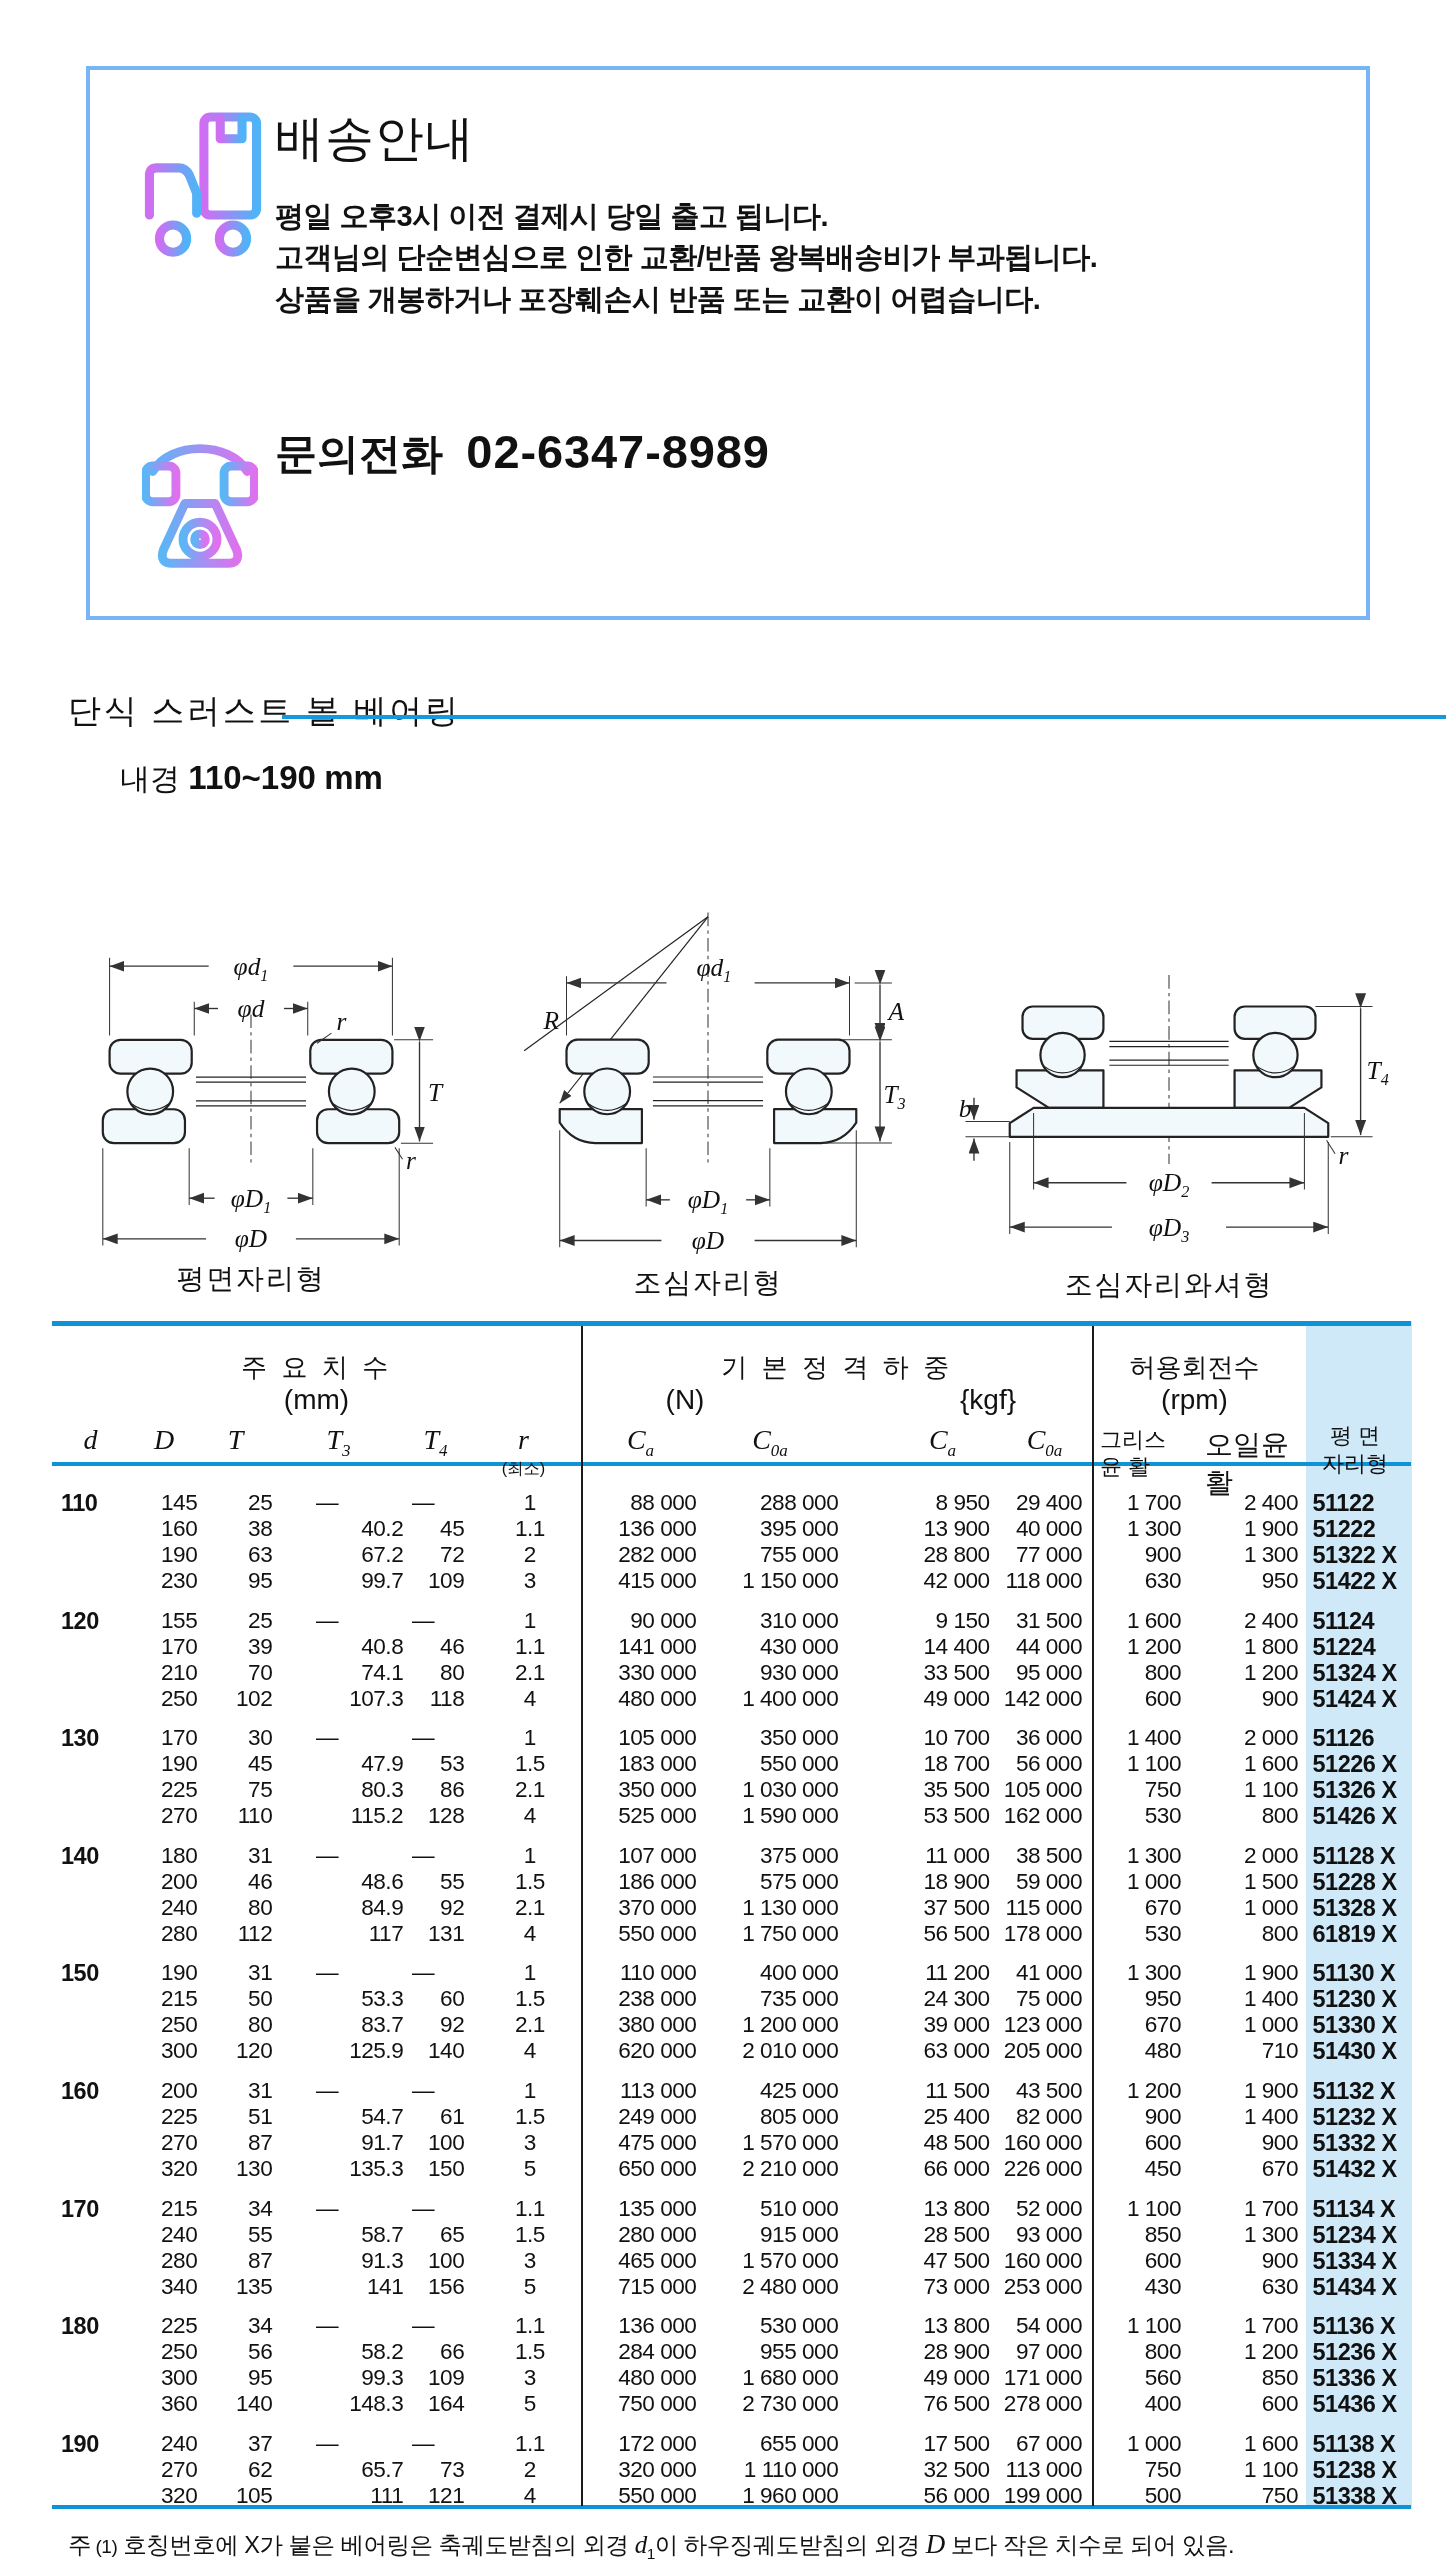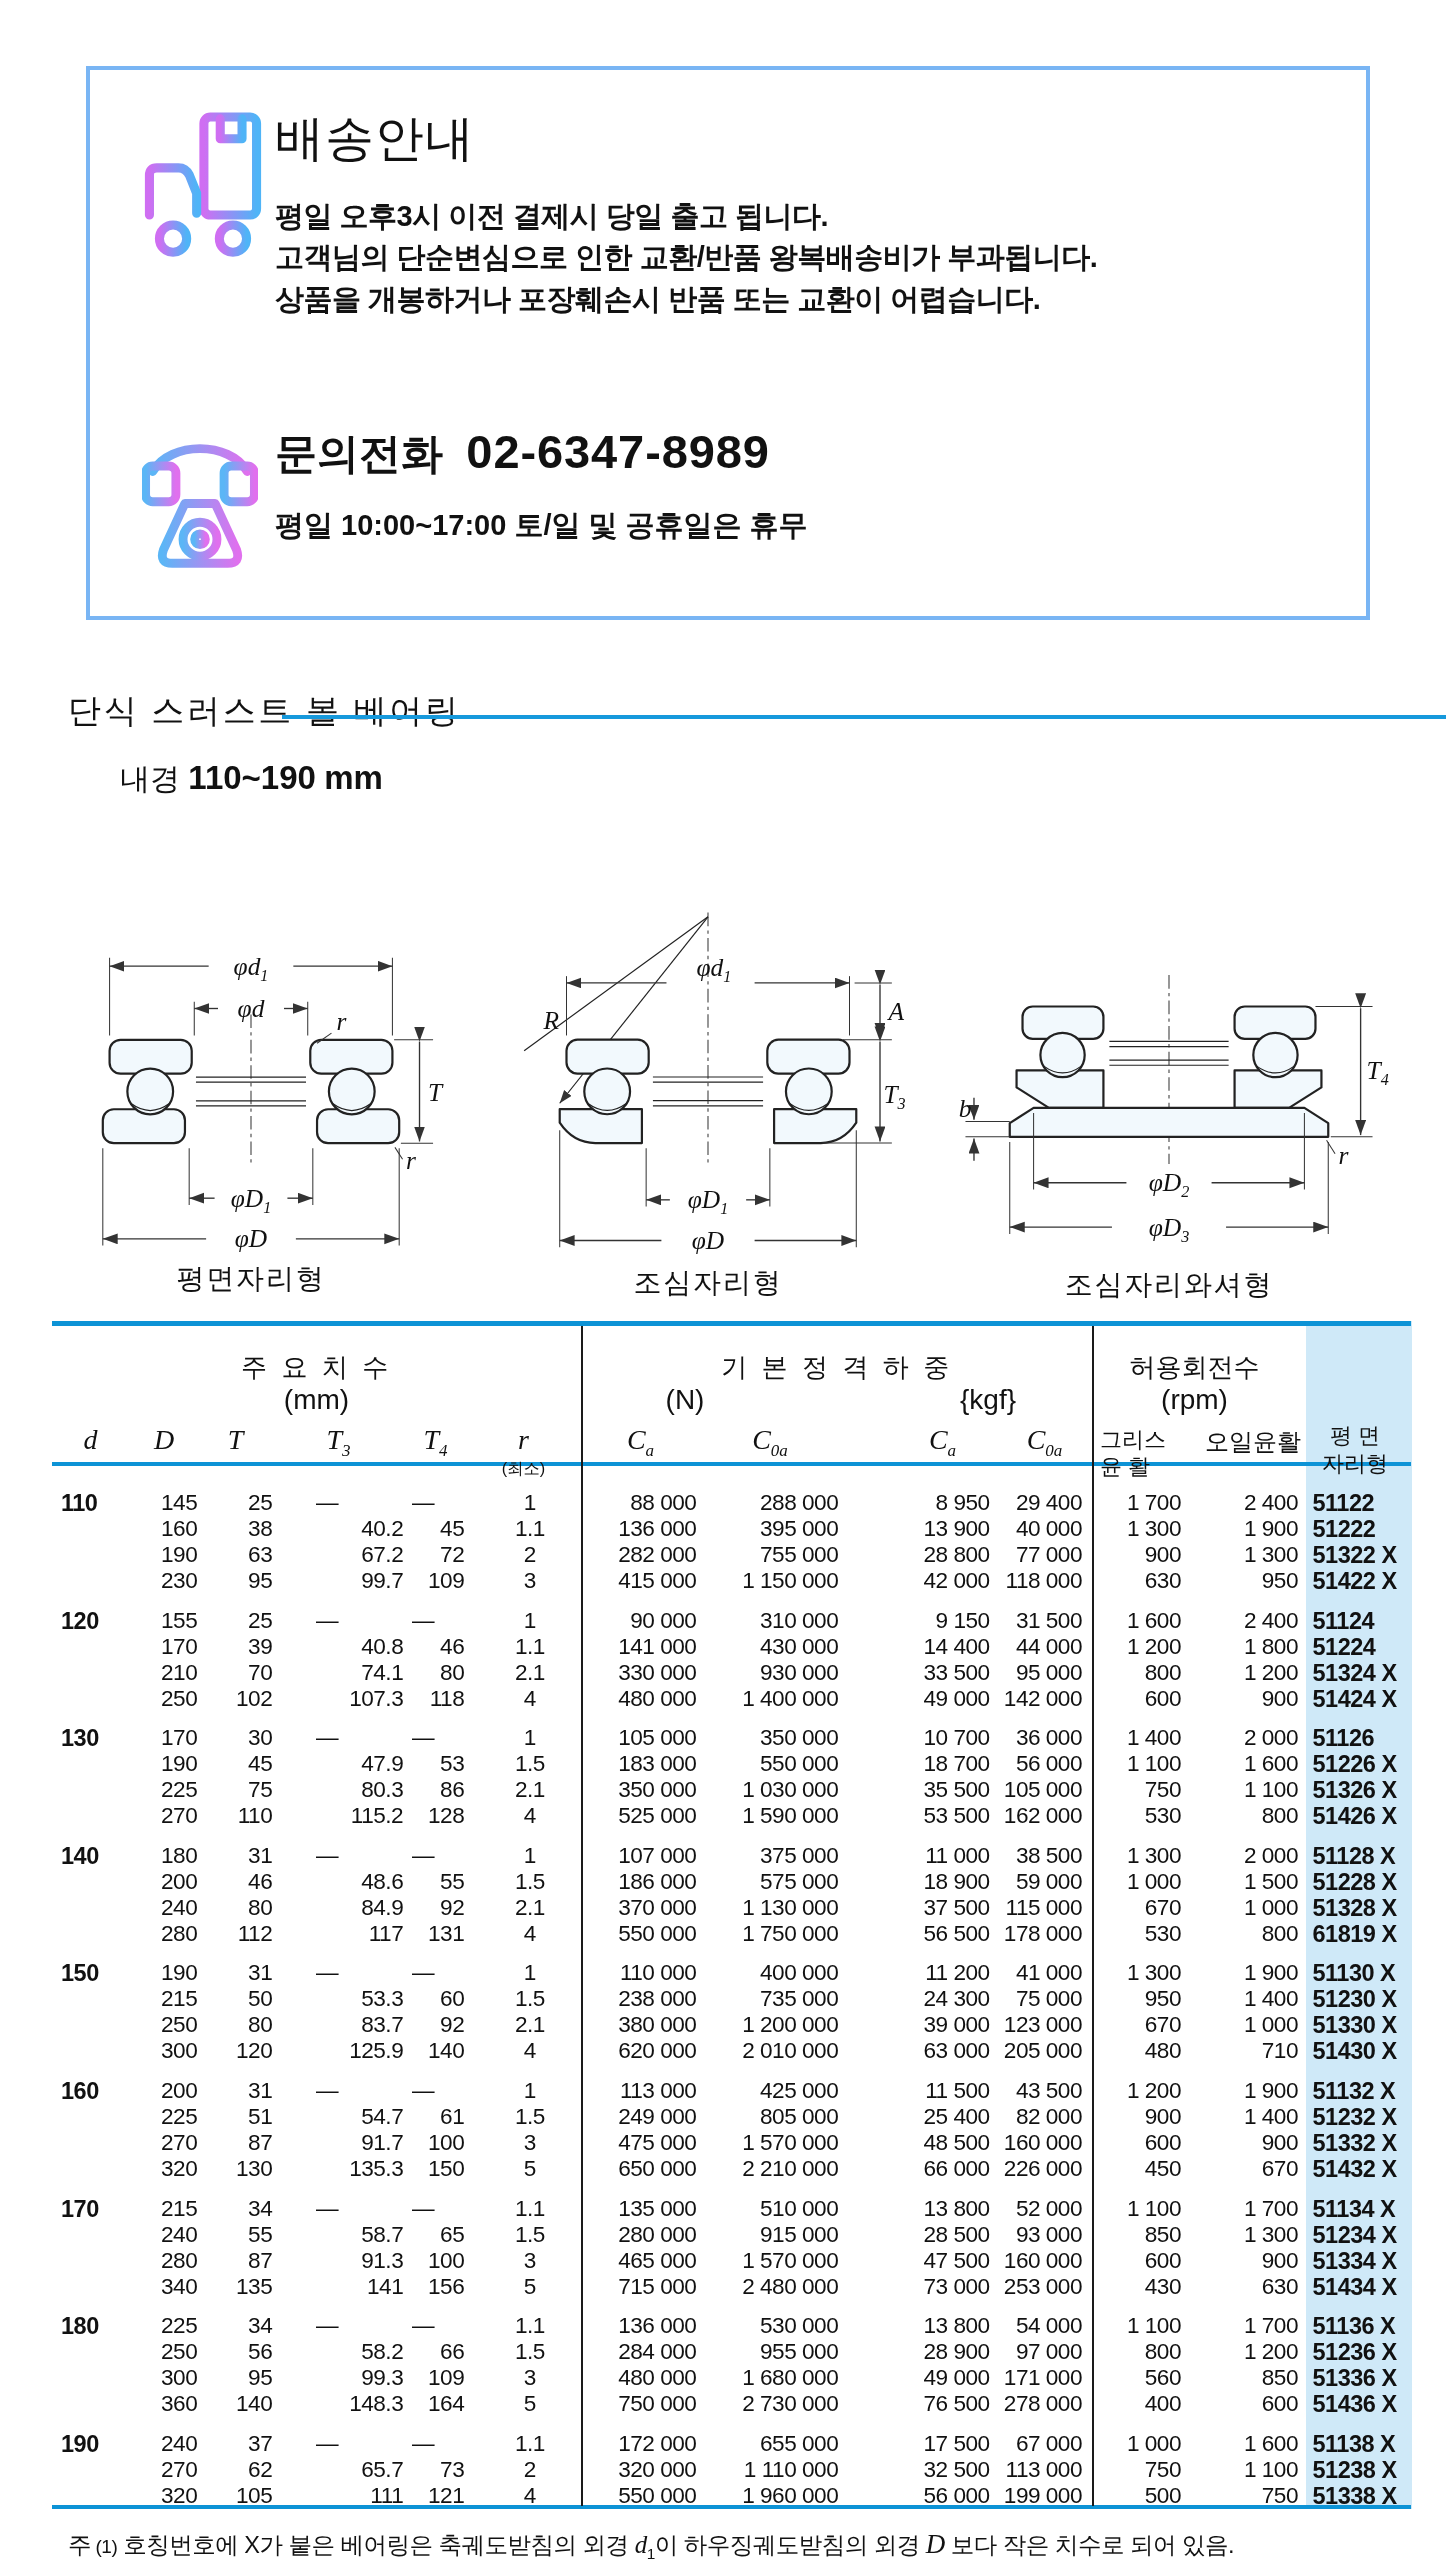--- a/index.html
+++ b/index.html
@@ -109,21 +109,20 @@
         <rect x="92" y="38" width="34" height="40" rx="8"></rect>
         <path d="M48,80 L82,80 L106,132 Q111,147 96,147 H34 Q19,147 24,132 Z"></path>
         <circle cx="65" cy="120" r="19"></circle>
         <circle cx="65" cy="120" r="6"></circle>
       </g>
     </svg>
   </div>
   <div class="ib-phone">
     <span>문의전화</span>&nbsp;&nbsp;<span class="num">02-6347-8989</span>
   </div>
-  <div class="ib-hours">평일 10:00~17:00 토/일 및 공휴일은 휴무</div>
 </div>
 
 <div class="sec-title">단식 스러스트 볼 베어링</div>
 <div class="sec-rule"></div>
 <div class="sec-sub">
   <span>내경</span>
   <b>110~190</b>
   <b>mm</b>
 </div>
 
@@ -299,21 +298,21 @@
     <div class="th symh" style="left:414px;width:115px;"><span>r</span></div>
     <div class="th kr" style="left:414px;width:115px;top:121px;font-size:16.3px;">(최소)</div>
     <div class="th symh" style="left:529px;width:119px;"><span>C</span><sub>a</sub></div>
     <div class="th symh" style="left:648px;width:140px;"><span>C</span><sub>0a</sub></div>
     <div class="th symh" style="left:813px;width:155px;"><span>C</span><sub>a</sub></div>
     <div class="th symh" style="left:944px;width:97px;"><span>C</span><sub>0a</sub></div>
     <div class="th kr" style="left:1048px;width:101px;top:89px;font-size:22px;line-height:27px;text-align:left;">
       <div>그리스</div>
         <div>윤 활</div>
     </div>
-    <div class="th kr" style="left:1153px;width:108px;top:89px;font-size:24px;text-align:left;">오일윤활</div>
+    <div class="th kr" style="left:1153px;width:108px;top:89px;font-size:28px;text-align:left;">오일윤활</div>
     <div class="th kr" style="left:1246px;width:114px;top:85px;font-size:22px;line-height:28px;">
       <div>평  면</div>
         <div>자리형</div>
     </div>
   </div>
 
   <div class="tbody">
       <div class="tgroup">
         <div class="trow">
           <div class="tcell">110</div>

